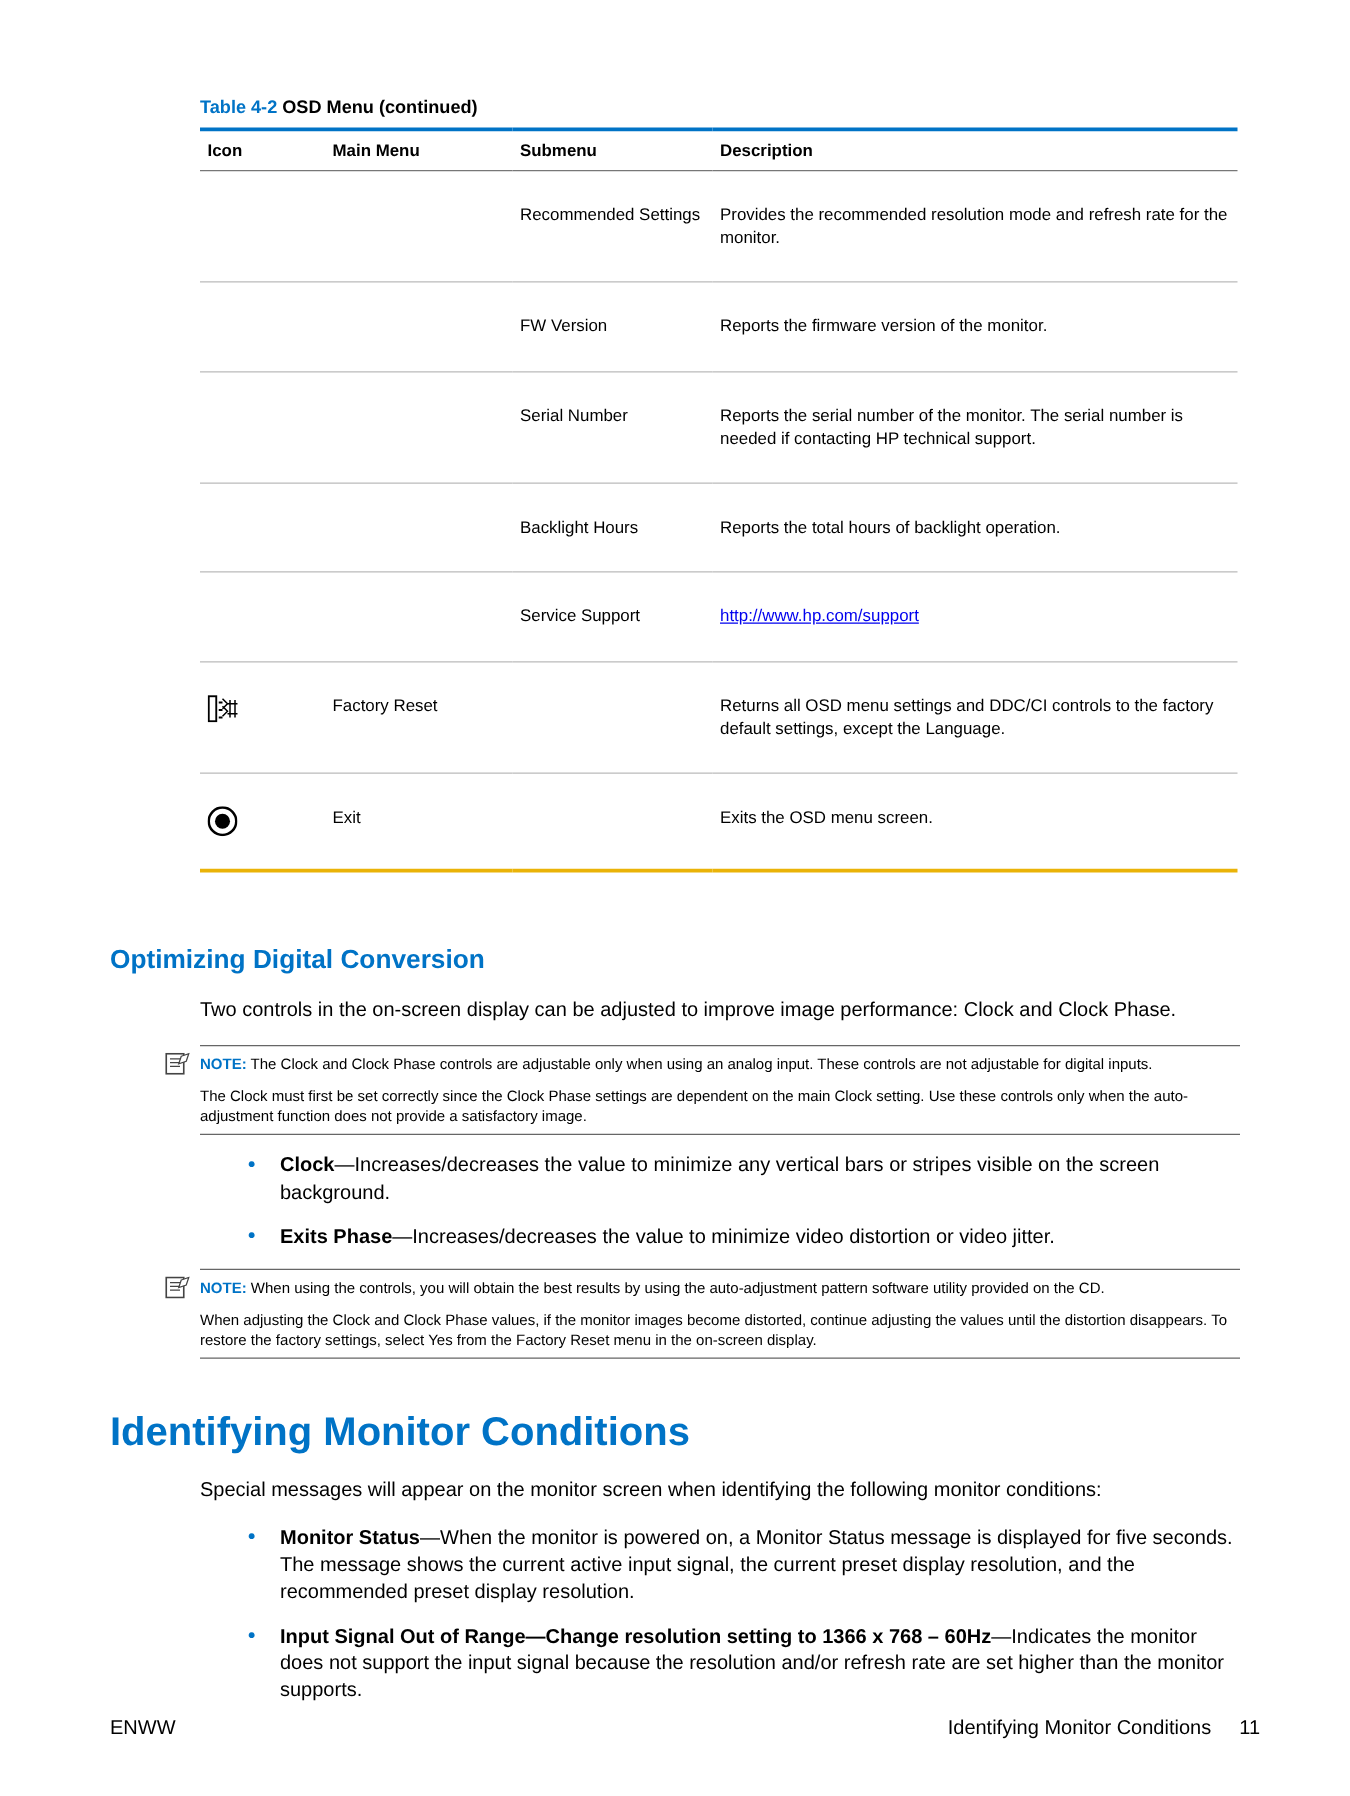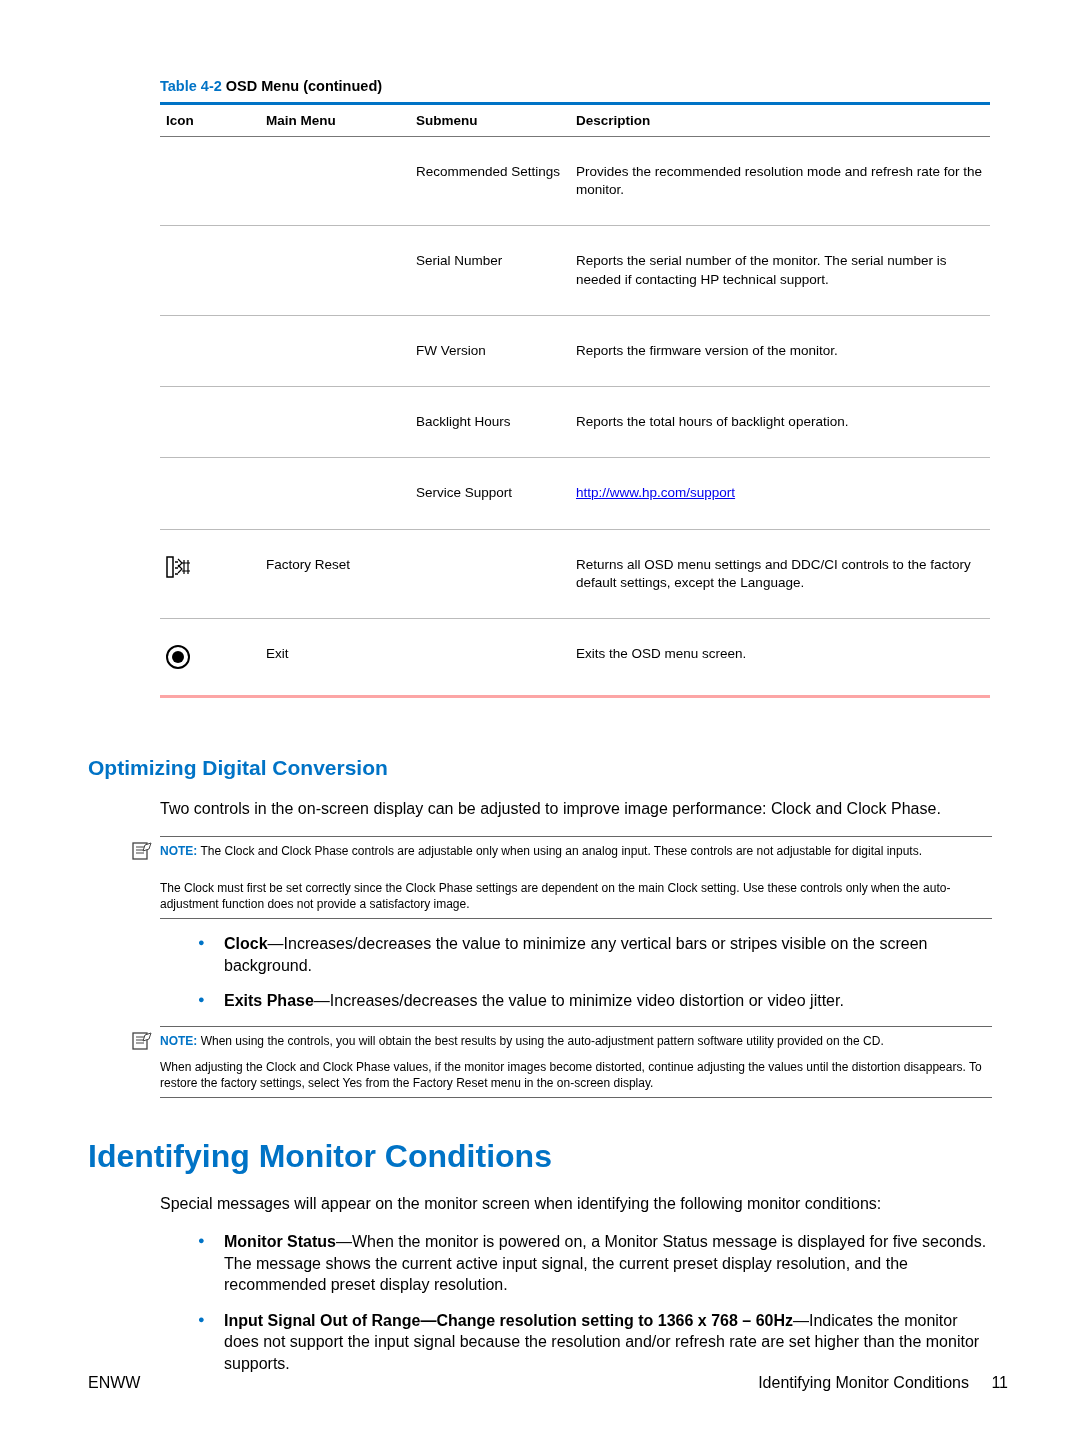--- a/index.html
+++ b/index.html
@@ -23,21 +23,21 @@
     }
     .table-title .cont {
       color: #000;
       font-weight: bold;
     }
     .osd-table {
       margin-left: 72px;
       width: 830px;
       border-collapse: collapse;
       border-top: 3px solid #0073c6;
-      border-bottom: 3px solid #fca5a5;
+      border-bottom: 3px solid #eab308;
       font-size: 13.5px;
     }
     .osd-table th {
       text-align: left;
       font-weight: bold;
       padding: 8px 6px;
       border-bottom: 1px solid #777;
       vertical-align: top;
     }
     .osd-table td {
@@ -148,28 +148,28 @@
     <tbody>
       <tr>
         <td class="icon-cell"></td>
         <td></td>
         <td>Recommended Settings</td>
         <td>Provides the recommended resolution mode and refresh rate for the monitor.</td>
       </tr>
       <tr>
         <td class="icon-cell"></td>
         <td></td>
+        <td>FW Version</td>
+        <td>Reports the firmware version of the monitor.</td>
+      </tr>
+      <tr>
+        <td class="icon-cell"></td>
+        <td></td>
         <td>Serial Number</td>
         <td>Reports the serial number of the monitor. The serial number is needed if contacting HP technical support.</td>
-      </tr>
-      <tr>
-        <td class="icon-cell"></td>
-        <td></td>
-        <td>FW Version</td>
-        <td>Reports the firmware version of the monitor.</td>
       </tr>
       <tr>
         <td class="icon-cell"></td>
         <td></td>
         <td>Backlight Hours</td>
         <td>Reports the total hours of backlight operation.</td>
       </tr>
       <tr>
         <td class="icon-cell"></td>
         <td></td>
@@ -212,21 +212,21 @@
     <span class="note-icon">
       <svg width="20" height="18" viewBox="0 0 20 18">
           <rect x="1" y="1" width="14" height="16" fill="none" stroke="#444" stroke-width="1.3"></rect>
           <line x1="4" y1="5" x2="12" y2="5" stroke="#444"></line>
           <line x1="4" y1="8" x2="12" y2="8" stroke="#444"></line>
           <line x1="4" y1="11" x2="12" y2="11" stroke="#444"></line>
           <path d="M13 3 l6 -2 l-2 6 l-6 2 z" fill="#fff" stroke="#444" stroke-width="1"></path>
         </svg>
     </span>
     <span class="note-label">NOTE:</span><span>   The Clock and Clock Phase controls are adjustable only when using an analog input. These controls are not adjustable for digital inputs.</span>
-    <p style="margin-top:21px">The Clock must first be set correctly since the Clock Phase settings are dependent on the main Clock setting. Use these controls only when the auto-adjustment function does not provide a satisfactory image.</p>
+    <p style="margin-top:10px">The Clock must first be set correctly since the Clock Phase settings are dependent on the main Clock setting. Use these controls only when the auto-adjustment function does not provide a satisfactory image.</p>
   </div>
 
   <ul class="bullet-list" style="list-style:none">
     <li class="bullet-item"><span class="bold">Clock</span><span>—Increases/decreases the value to minimize any vertical bars or stripes visible on the screen background.</span></li>
     <li class="bullet-item"><span class="bold">Exits Phase</span><span>—Increases/decreases the value to minimize video distortion or video jitter.</span></li>
   </ul>
 
   <div class="note-block">
     <span class="note-icon">
       <svg width="20" height="18" viewBox="0 0 20 18">

